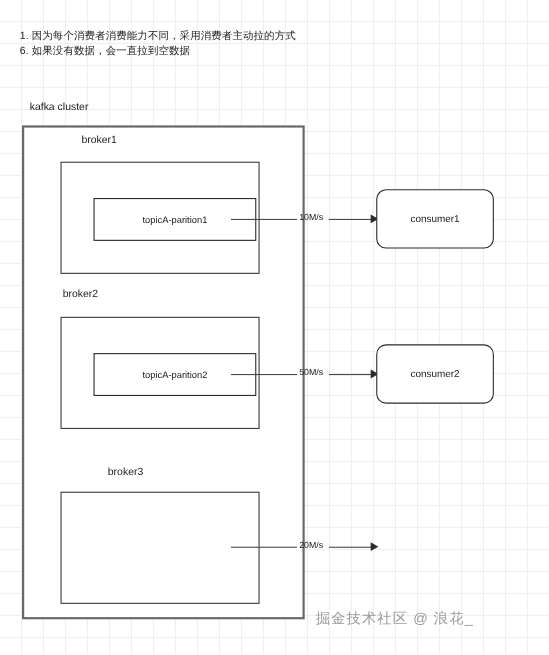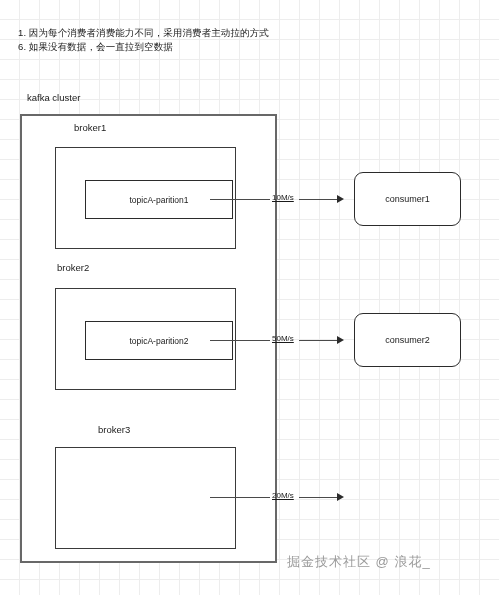--- a/index.html
+++ b/index.html
@@ -82,21 +82,21 @@
     display: flex;
     align-items: center;
     justify-content: center;
     font-size: 8.5px;
     color: #1a1a1a;
   }
 
   
   .consumer-box {
     position: absolute;
-    left: 354px;
+    left: 342px;
     width: 107px;
     height: 54px;
     border: 1.2px solid #2b2b2b;
     border-radius: 9px;
     background: #ffffff;
     box-sizing: border-box;
     display: flex;
     align-items: center;
     justify-content: center;
     font-size: 9px;
@@ -118,21 +118,20 @@
     border-left: 7px solid #2b2b2b;
     border-top: 4px solid transparent;
     border-bottom: 4px solid transparent;
   }
   .flow-label {
     position: absolute;
     left: 272px;
     font-size: 8px;
     color: #1a1a1a;
     white-space: nowrap;
-    text-decoration: underline;
   }
 
   
   #watermark {
     position: absolute;
     left: 287px;
     top: 553px;
     font-size: 13px;
     color: #9a9a9a;
     letter-spacing: 1px;

